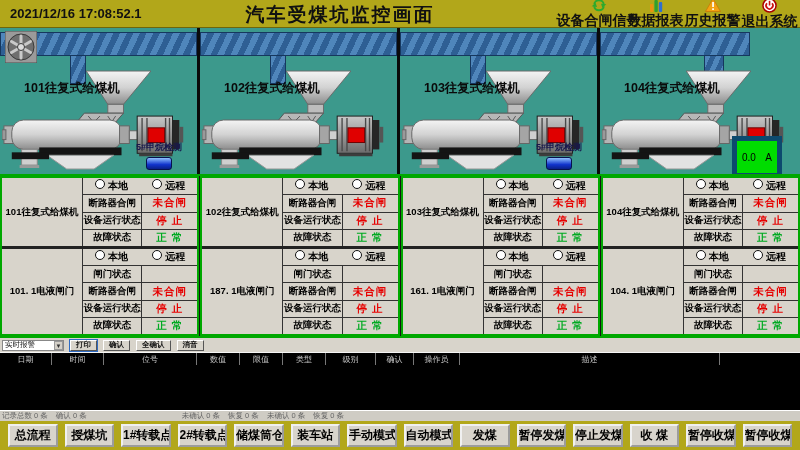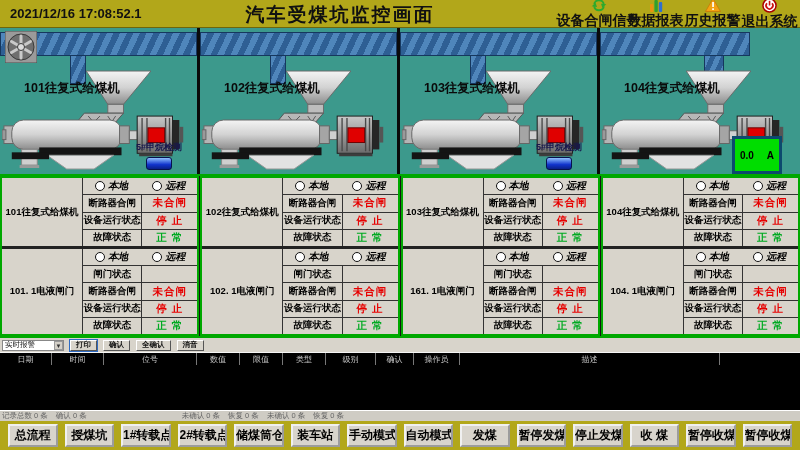--- a/index.html
+++ b/index.html
@@ -34,37 +34,37 @@
   .beam-short .hang{left:104px;width:20px;height:36px;}
   .fan{position:absolute;left:5px;top:3px;width:32px;height:32px;z-index:3;}
   .plabel{position:absolute;left:24px;top:52px;font-size:12.5px;font-weight:bold;color:#0a0a0a;white-space:nowrap;z-index:2;}
   .machine{position:absolute;left:2px;top:42px;width:192px;height:100px;z-index:1;}
   .methane{position:absolute;right:6px;bottom:4px;width:64px;text-align:center;z-index:3;}
   .mlabel{font-size:9px;font-weight:bold;color:#16164e;white-space:nowrap;}
   .mcyl{width:26px;height:13px;margin:3px auto 0;border-radius:3px;
         background:linear-gradient(#8fc0ff,#1133cc 60%,#0a1f88);border:1px solid #06124d;}
   .readouts{position:absolute;right:18px;top:108px;z-index:3;}
   .readout{width:50px;height:13px;display:flex;align-items:center;justify-content:space-between;
-           padding:16px 5px;font-size:10px;font-weight:bold;color:#000;border:3px solid #0c4a6e;margin-bottom:1px;}
+           padding:16px 5px;font-size:10px;font-weight:normal;color:#000;border:5px solid #0c4a6e;margin-bottom:1px;}
   .readout.green{background:var(--readout-green);}
   .readout.white{background:#eceae6;}
 
   
   .status-row{height:164px;display:flex;background:#151515;border-top:2px solid var(--border-green);border-bottom:2px solid var(--border-green);}
   .scol{flex:1;border:2px solid var(--border-green);margin-right:1px;background:var(--ui-gray);display:flex;flex-direction:column;}
   .scol:last-child{margin-right:0;}
   .sblock{display:flex;}
   .sblock.feeder{flex:4;border-bottom:3px solid #222;}
   .sblock.valve{flex:5;}
   .slabel{width:80px;display:flex;align-items:center;justify-content:center;font-size:9.5px;font-weight:bold;color:#000;text-align:center;padding:0 2px;white-space:nowrap;}
   .stable{flex:1;border-left:1px solid #333;display:flex;flex-direction:column;}
   .srow{flex:1;display:flex;border-top:1px solid #333;align-items:stretch;}
   .srow:first-child{border-top:none;}
   .radio-row{justify-content:space-around;align-items:center;}
-  .radio-group{display:flex;align-items:center;cursor:pointer;font-style:italic;}
+  .radio-group{display:flex;align-items:flex-start;cursor:pointer;}
   .radio{width:10px;height:10px;border:1.5px solid #111;border-radius:50%;background:#fff;margin-right:3px;}
   .radio-label{font-size:10px;font-weight:bold;color:#000;}
   .fname{width:52%;display:flex;align-items:center;justify-content:center;font-size:9.5px;font-weight:bold;color:#000;border-right:1px solid #333;white-space:nowrap;}
   .fval{flex:1;display:flex;align-items:center;justify-content:center;font-size:10.5px;font-weight:bold;letter-spacing:1px;white-space:nowrap;}
   .fval.red{color:var(--alarm-red);}
   .fval.green{color:var(--ok-green);}
 
   
   .alarm-toolbar{height:14px;background:var(--ui-gray);display:flex;align-items:center;padding-left:2px;}
   .adrop{width:62px;height:11px;background:#fff;border:1px solid #888;display:flex;align-items:center;justify-content:space-between;font-size:7.5px;color:#111;padding-left:2px;cursor:pointer;}
@@ -424,21 +424,21 @@
           <span class="fname">设备运行状态</span>
           <span class="fval red">停 止</span>
         </div>
         <div class="srow">
           <span class="fname">故障状态</span>
           <span class="fval green">正 常</span>
         </div>
       </div>
     </div>
     <div class="sblock valve">
-      <div class="slabel">102. 1电液闸门</div>
+      <div class="slabel">187. 1电液闸门</div>
       <div class="stable">
         <div class="srow radio-row">
           <span class="radio-group">
             <span class="radio"></span>
             <span class="radio-label">本地</span>
           </span>
           <span class="radio-group">
             <span class="radio"></span>
             <span class="radio-label">远程</span>
           </span>

